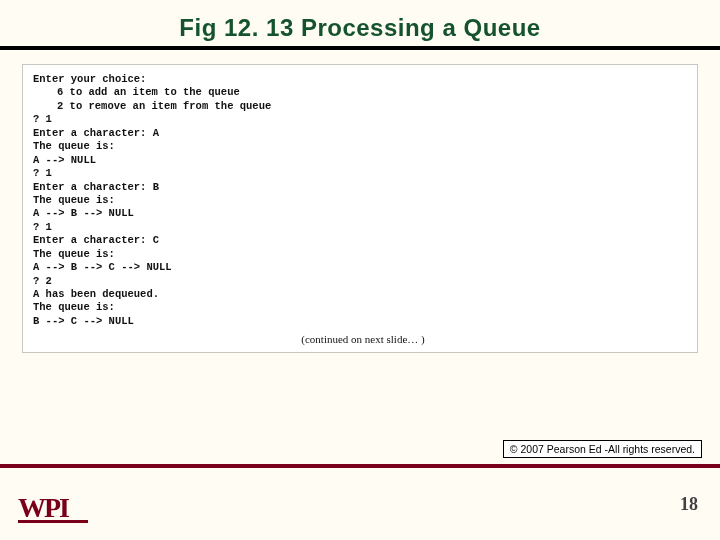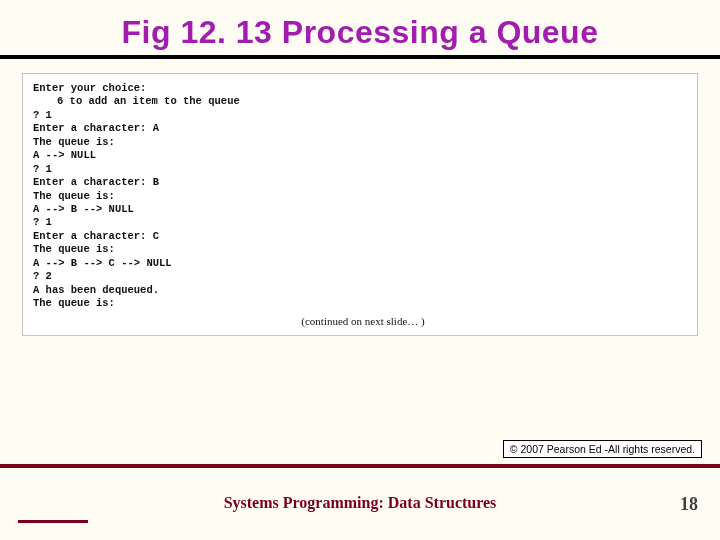--- a/index.html
+++ b/index.html
@@ -1,18 +1,18 @@
 <!DOCTYPE html>
 <html><head>
   <meta charset="utf-8">
   <style>
     * { margin:0; padding:0; box-sizing:border-box; }
     body { width:720px; height:540px; background:#fffcf4; font-family:"Comic Sans MS","Comic Sans",cursive,sans-serif; position:relative; overflow:hidden; }
     .title-wrap { padding:14px 0 4px 0; }
-    .title { font-size:32px; font-weight:bold; text-align:center; color:#a21caf; letter-spacing:0.5px; }
+    .title { font-size:24px; font-weight:bold; text-align:center; color:#14532d; letter-spacing:0.5px; }
     .rule { height:4px; background:#000; width:100%; }
     .panel { margin:14px 22px 0 22px; border:1px solid #c9c7bf; background:#fff; padding:8px 4px 6px 10px; font-family:"Lucida Console","Courier New",monospace; font-size:10.5px; line-height:1.28; color:#111; position:relative; }
     .panel .bold { font-weight:bold; }
     .panel .indent { padding-left:24px; }
     .cont { text-align:center; padding-top:4px; font-family:"Times New Roman",serif; font-size:11px; }
     .pearson-box { position:absolute; right:18px; top:432px; border:1px solid #000; background:#fff; font-family:Arial,sans-serif; font-size:10.5px; padding:2px 6px;margin-top:8px; }
     .footer-rule { position:absolute; left:0; right:0; top:464px; height:4px; background:#7a0019; }
     .footer { position:absolute; left:0; right:0; top:468px; height:72px; }
     .logo { position:absolute; left:18px; top:24px; font-family:"Times New Roman",serif; font-weight:bold; font-size:28px; letter-spacing:-2px; color:#7a0019; }
     .underline { position:absolute; left:18px; top:52px; width:70px; height:3px; background:#7a0019; }
@@ -24,43 +24,45 @@
 <body>
 
 <div class="title-wrap">
   <div class="title">Fig 12. 13 Processing a Queue</div>
 </div>
 <div class="rule"></div>
 
 <div class="panel">
   <div class="bold">Enter your choice:</div>
   <div class="bold indent">6 to add an item to the queue</div>
+  <div class="bold indent">2 to remove an item from the queue</div>
   <div class="bold">? 1</div>
   <div class="bold">Enter a character: A</div>
   <div class="bold">The queue is:</div>
   <div class="bold">A --&gt; NULL</div>
   <pre></pre>
   <div class="bold">? 1</div>
   <div class="bold">Enter a character: B</div>
   <div class="bold">The queue is:</div>
   <div class="bold">A --&gt; B --&gt; NULL</div>
   <pre></pre>
   <div class="bold">? 1</div>
   <div class="bold">Enter a character: C</div>
   <div class="bold">The queue is:</div>
   <div class="bold">A --&gt; B --&gt; C --&gt; NULL</div>
   <pre></pre>
   <div class="bold">? 2</div>
   <div class="bold">A has been dequeued.</div>
   <div class="bold">The queue is:</div>
+  <div class="bold">B --&gt; C --&gt; NULL</div>
   <div class="cont">(continued on next slide… )</div>
 </div>
 
 <div class="pearson-box">© 2007 Pearson Ed -All rights reserved.</div>
 
 <div class="footer-rule"></div>
 <div class="footer">
+  <div class="logo">
+    <span>WPI</span>
+  </div>
   <div class="underline"></div>
-  <div class="footer-title">
-    <span>Systems Programming:</span><span>  Data Structures</span>
-  </div>
   <div class="page-no">18</div>
 </div>
 
 </body></html>

